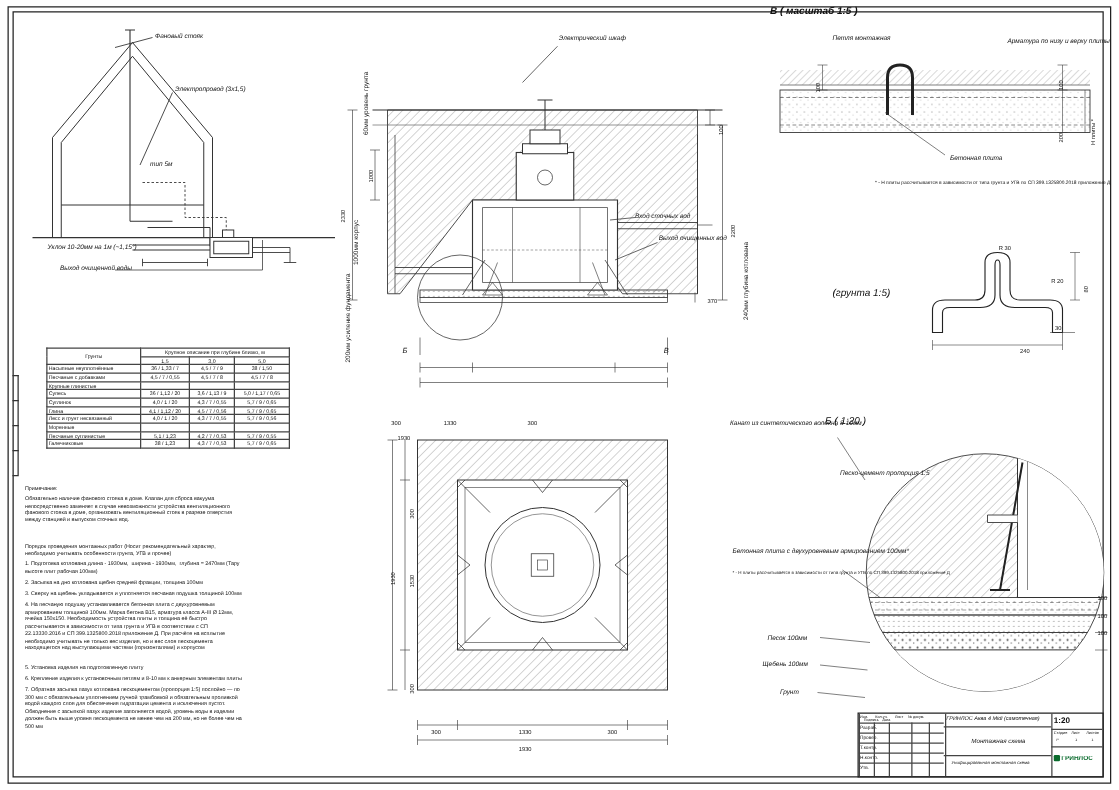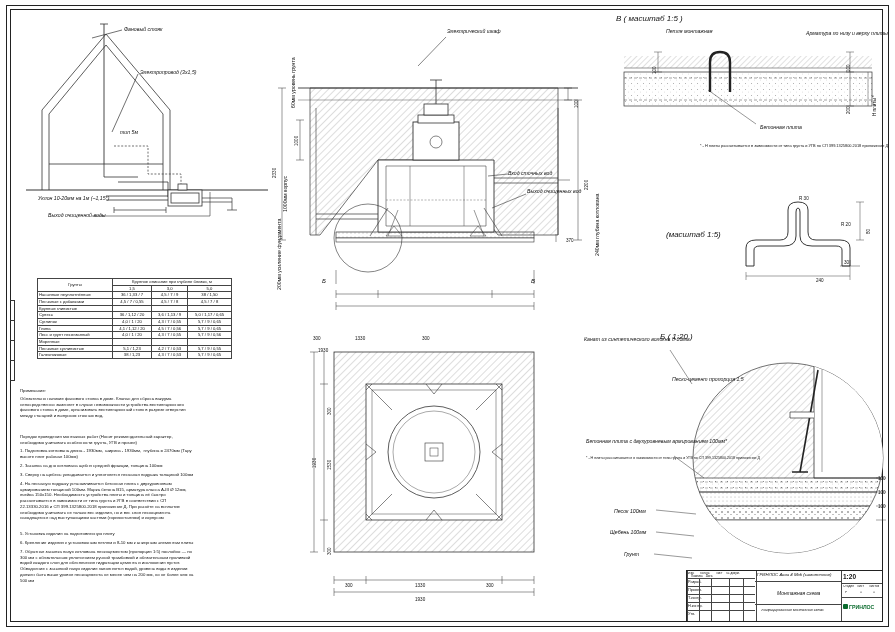--- a/index.html
+++ b/index.html
@@ -321,21 +321,21 @@
 
   <div class="dim" style="left:415px;top:597px;">1930</div>
   <div class="dim" style="left:415px;top:583px;">1330</div>
   <div class="dim" style="left:345px;top:583px;">300</div>
   <div class="dim" style="left:486px;top:583px;">300</div>
   <div class="dim rot" style="left:312px;top:468px;transform:rotate(-90deg);">1930</div>
   <div class="dim rot" style="left:327px;top:470px;transform:rotate(-90deg);">1530</div>
   <div class="dim rot" style="left:327px;top:415px;transform:rotate(-90deg);">300</div>
   <div class="dim rot" style="left:327px;top:555px;transform:rotate(-90deg);">300</div>
 
-  <div class="ttl" style="left:616px;top:14px;">В ( масштаб 1:5 )</div>
+  <div class="ttl" style="left:616px;top:4px;font-weight:bold;">В ( масштаб 1:5 )</div>
 
   <svg width="260" height="120" style="left:618px;top:46px;">
     <defs>
       <pattern id="hat3" width="4" height="4" patternUnits="userSpaceOnUse" patternTransform="rotate(45)">
         <line x1="0" y1="0" x2="0" y2="4" stroke="#666" stroke-width="0.4"></line>
       </pattern>
       <pattern id="conc" width="6" height="6" patternUnits="userSpaceOnUse">
         <circle cx="1.5" cy="1.5" r="0.45" fill="#666"></circle>
         <circle cx="4.5" cy="4" r="0.35" fill="#888"></circle>
       </pattern>
@@ -365,21 +365,21 @@
     <path d="M4 -12 L52 22" stroke="#333" stroke-width="0.5" fill="none"></path>
   </svg>
 
   <div class="dim rot" style="left:652px;top:74px;transform:rotate(-90deg);">100</div>
   <div class="dim rot" style="left:846px;top:72px;transform:rotate(-90deg);">100</div>
   <div class="dim rot" style="left:846px;top:114px;transform:rotate(-90deg);">200</div>
   <div class="dim rot" style="left:872px;top:116px;transform:rotate(-90deg);">Н плиты *</div>
 
   <div class="lbl" style="left:700px;top:144px;width:180px;font-size:3.9px;">* - Н плиты рассчитывается в зависимости от типа грунта и УГВ по СП 399.1325800.2018 приложение Д</div>
 
-  <div class="ttl" style="left:666px;top:230px;">(масштаб 1:5)</div>
+  <div class="ttl" style="left:666px;top:230px;">(грунта 1:5)</div>
 
   <svg width="150" height="90" style="left:736px;top:196px;">
     <path d="M10 70 L10 52 Q10 44 20 44 L44 44 Q52 44 52 36 L52 14 Q52 6 62 6 Q72 6 72 14 L72 36 Q72 44 80 44 L104 44 Q114 44 114 52 L114 70 L106 70 L106 54 Q106 50 100 50 L76 50 Q64 50 64 40 L64 16 Q64 12 62 12 Q60 12 60 16 L60 40 Q60 50 48 50 L24 50 Q18 50 18 54 L18 70 Z" fill="#fff" stroke="#222" stroke-width="0.9"></path>
     <g stroke="#333" stroke-width="0.45" fill="none">
       <path d="M10 80 L114 80 M10 76 L10 84 M114 76 L114 84"></path>
       <path d="M124 6 L124 44 M120 6 L128 6 M120 44 L128 44"></path>
       <path d="M104 70 L124 70 M114 64 L114 76"></path>
     </g>
   </svg>
 

